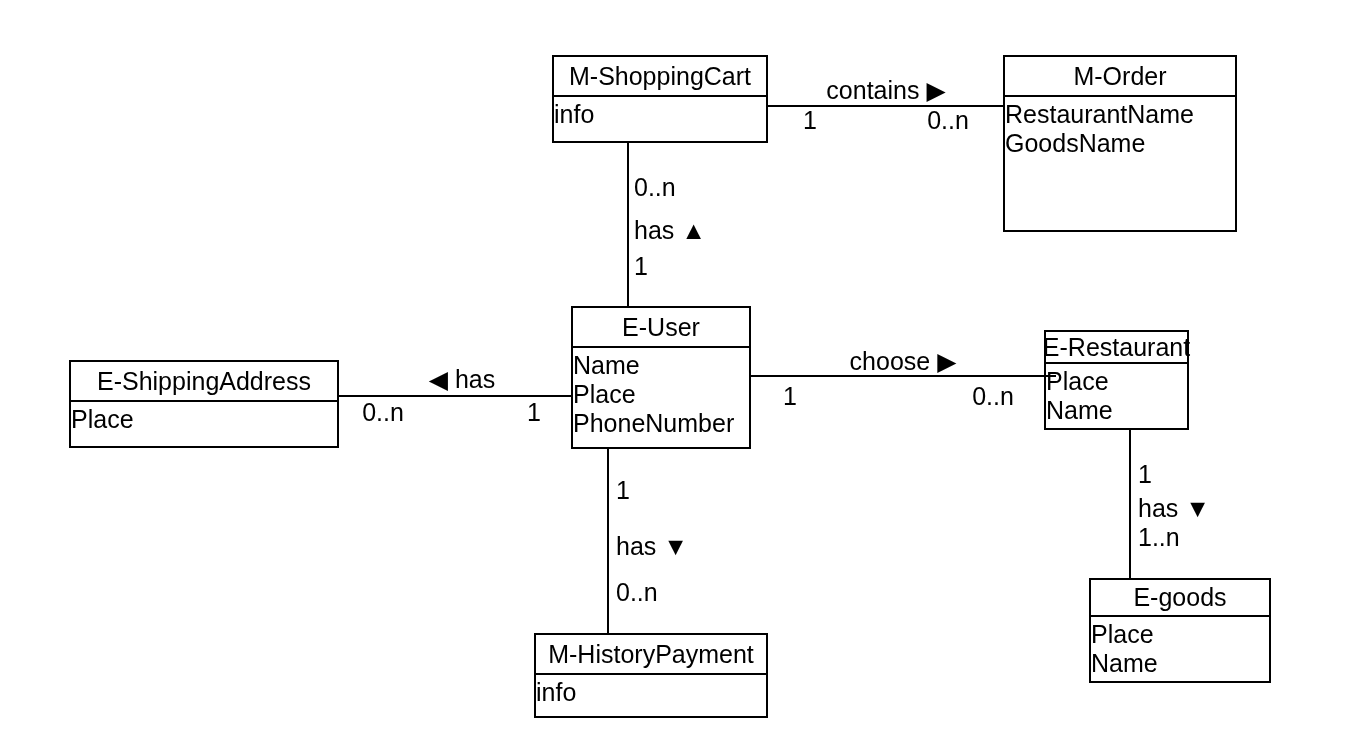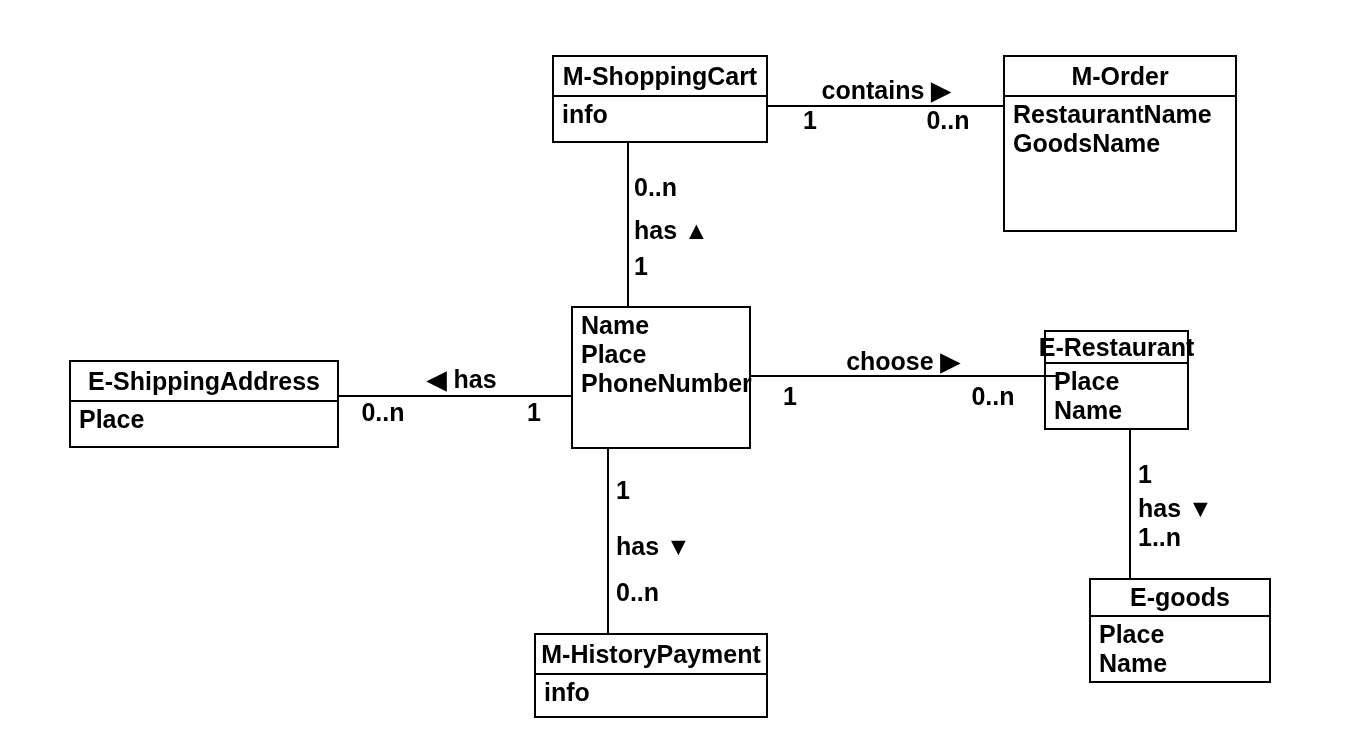--- a/index.html
+++ b/index.html
@@ -4,42 +4,41 @@
 <style>
   html,body{margin:0;padding:0;background:#ffffff;}
   #canvas{
     position:relative;
     width:1353px;height:741px;
     background:#ffffff;
     font-family:"Liberation Sans", sans-serif;
     font-size:25px;
     color:#000000;
     overflow:hidden;
-    font-weight:bold;
   }
   .entity{
     position:absolute;
     box-sizing:border-box;
     border:2px solid #000000;
     background:#ffffff;
     display:flex;
     flex-direction:column;
   }
   .entity-title{
     box-sizing:border-box;
     height:40px;
     border-bottom:2px solid #000000;
     display:flex;
     align-items:center;
     justify-content:center;
     white-space:nowrap;
   }
   .entity-attrs{
     flex:1;
-    padding:3px 8px;
+    padding:3px 0;
   }
   .attr{
     line-height:29px;
     white-space:nowrap;
   }
   .h-line{
     position:absolute;
     height:2px;
     background:#000000;
   }
@@ -69,20 +68,21 @@
 
   <div class="entity" style="left:1003px;top:55px;width:234px;height:177px;">
     <div class="entity-title">M-Order</div>
     <div class="entity-attrs">
       <div class="attr">RestaurantName</div>
       <div class="attr">GoodsName</div>
     </div>
   </div>
 
   <div class="entity" style="left:571px;top:306px;width:180px;height:143px;">
+    <div class="entity-title">E-User</div>
     <div class="entity-attrs">
       <div class="attr">Name</div>
       <div class="attr">Place</div>
       <div class="attr">PhoneNumber</div>
     </div>
   </div>
 
   <div class="entity" style="left:69px;top:360px;width:270px;height:88px;">
     <div class="entity-title">E-ShippingAddress</div>
     <div class="entity-attrs">

